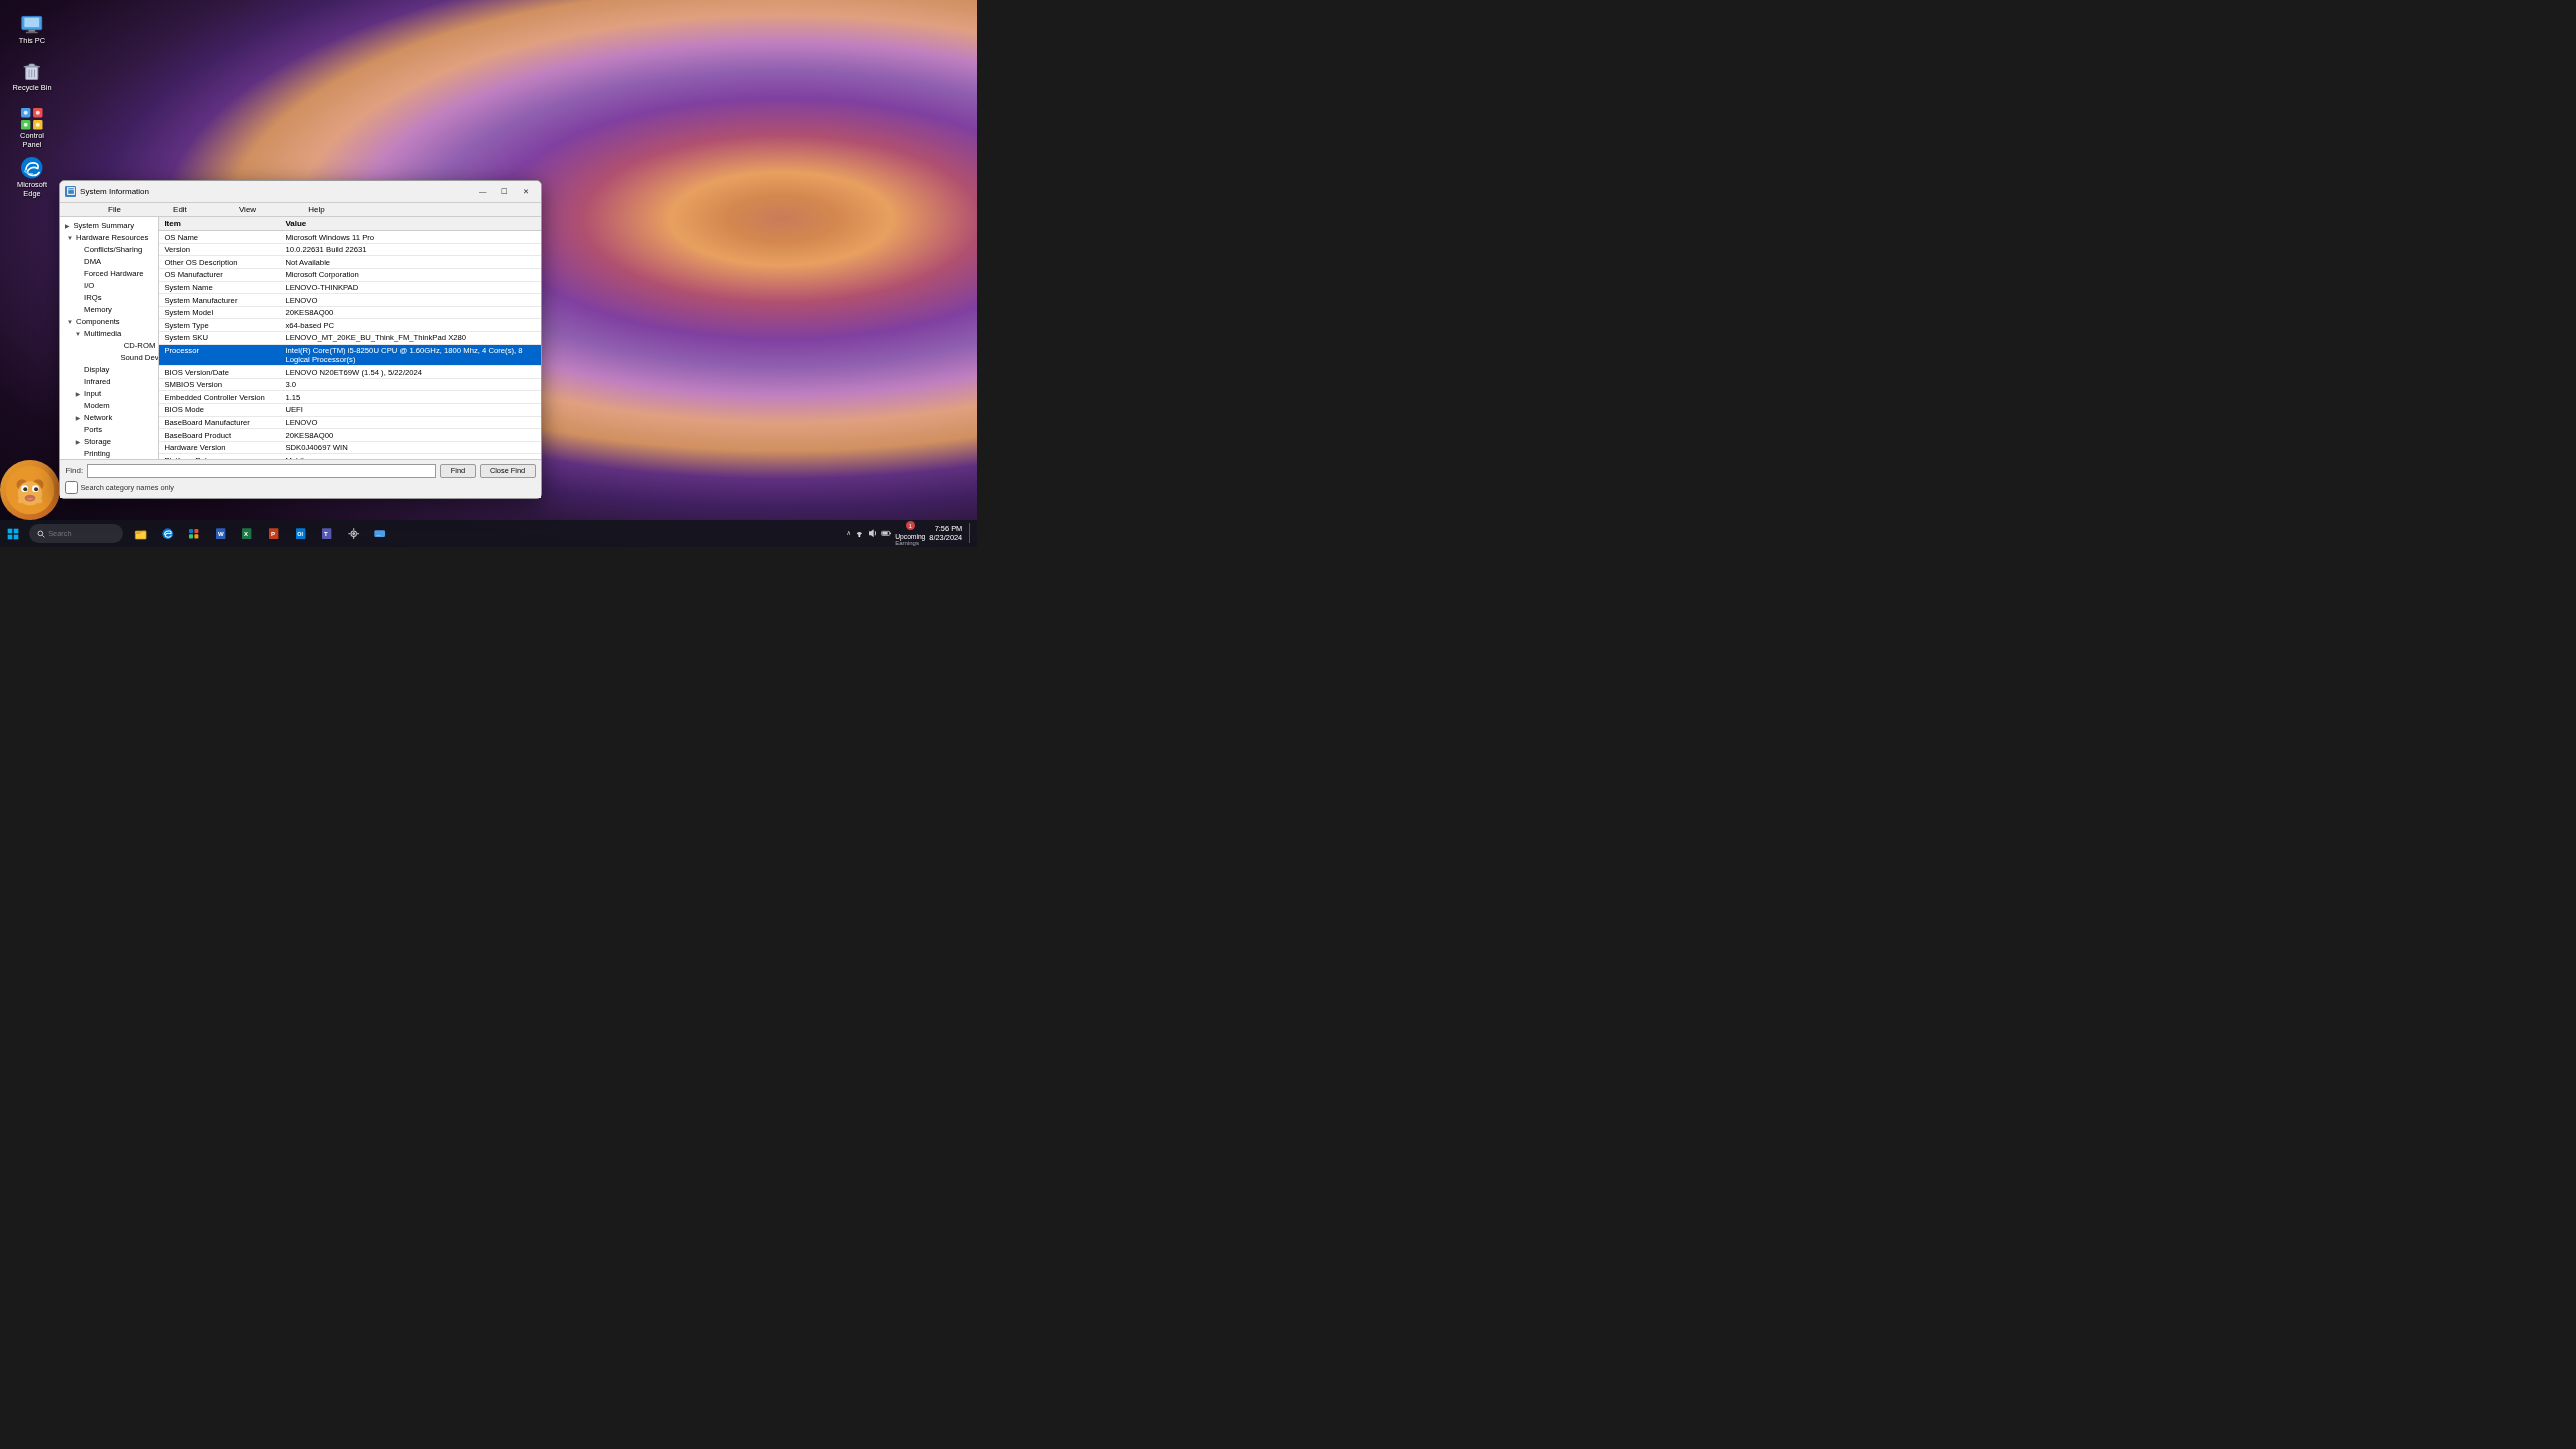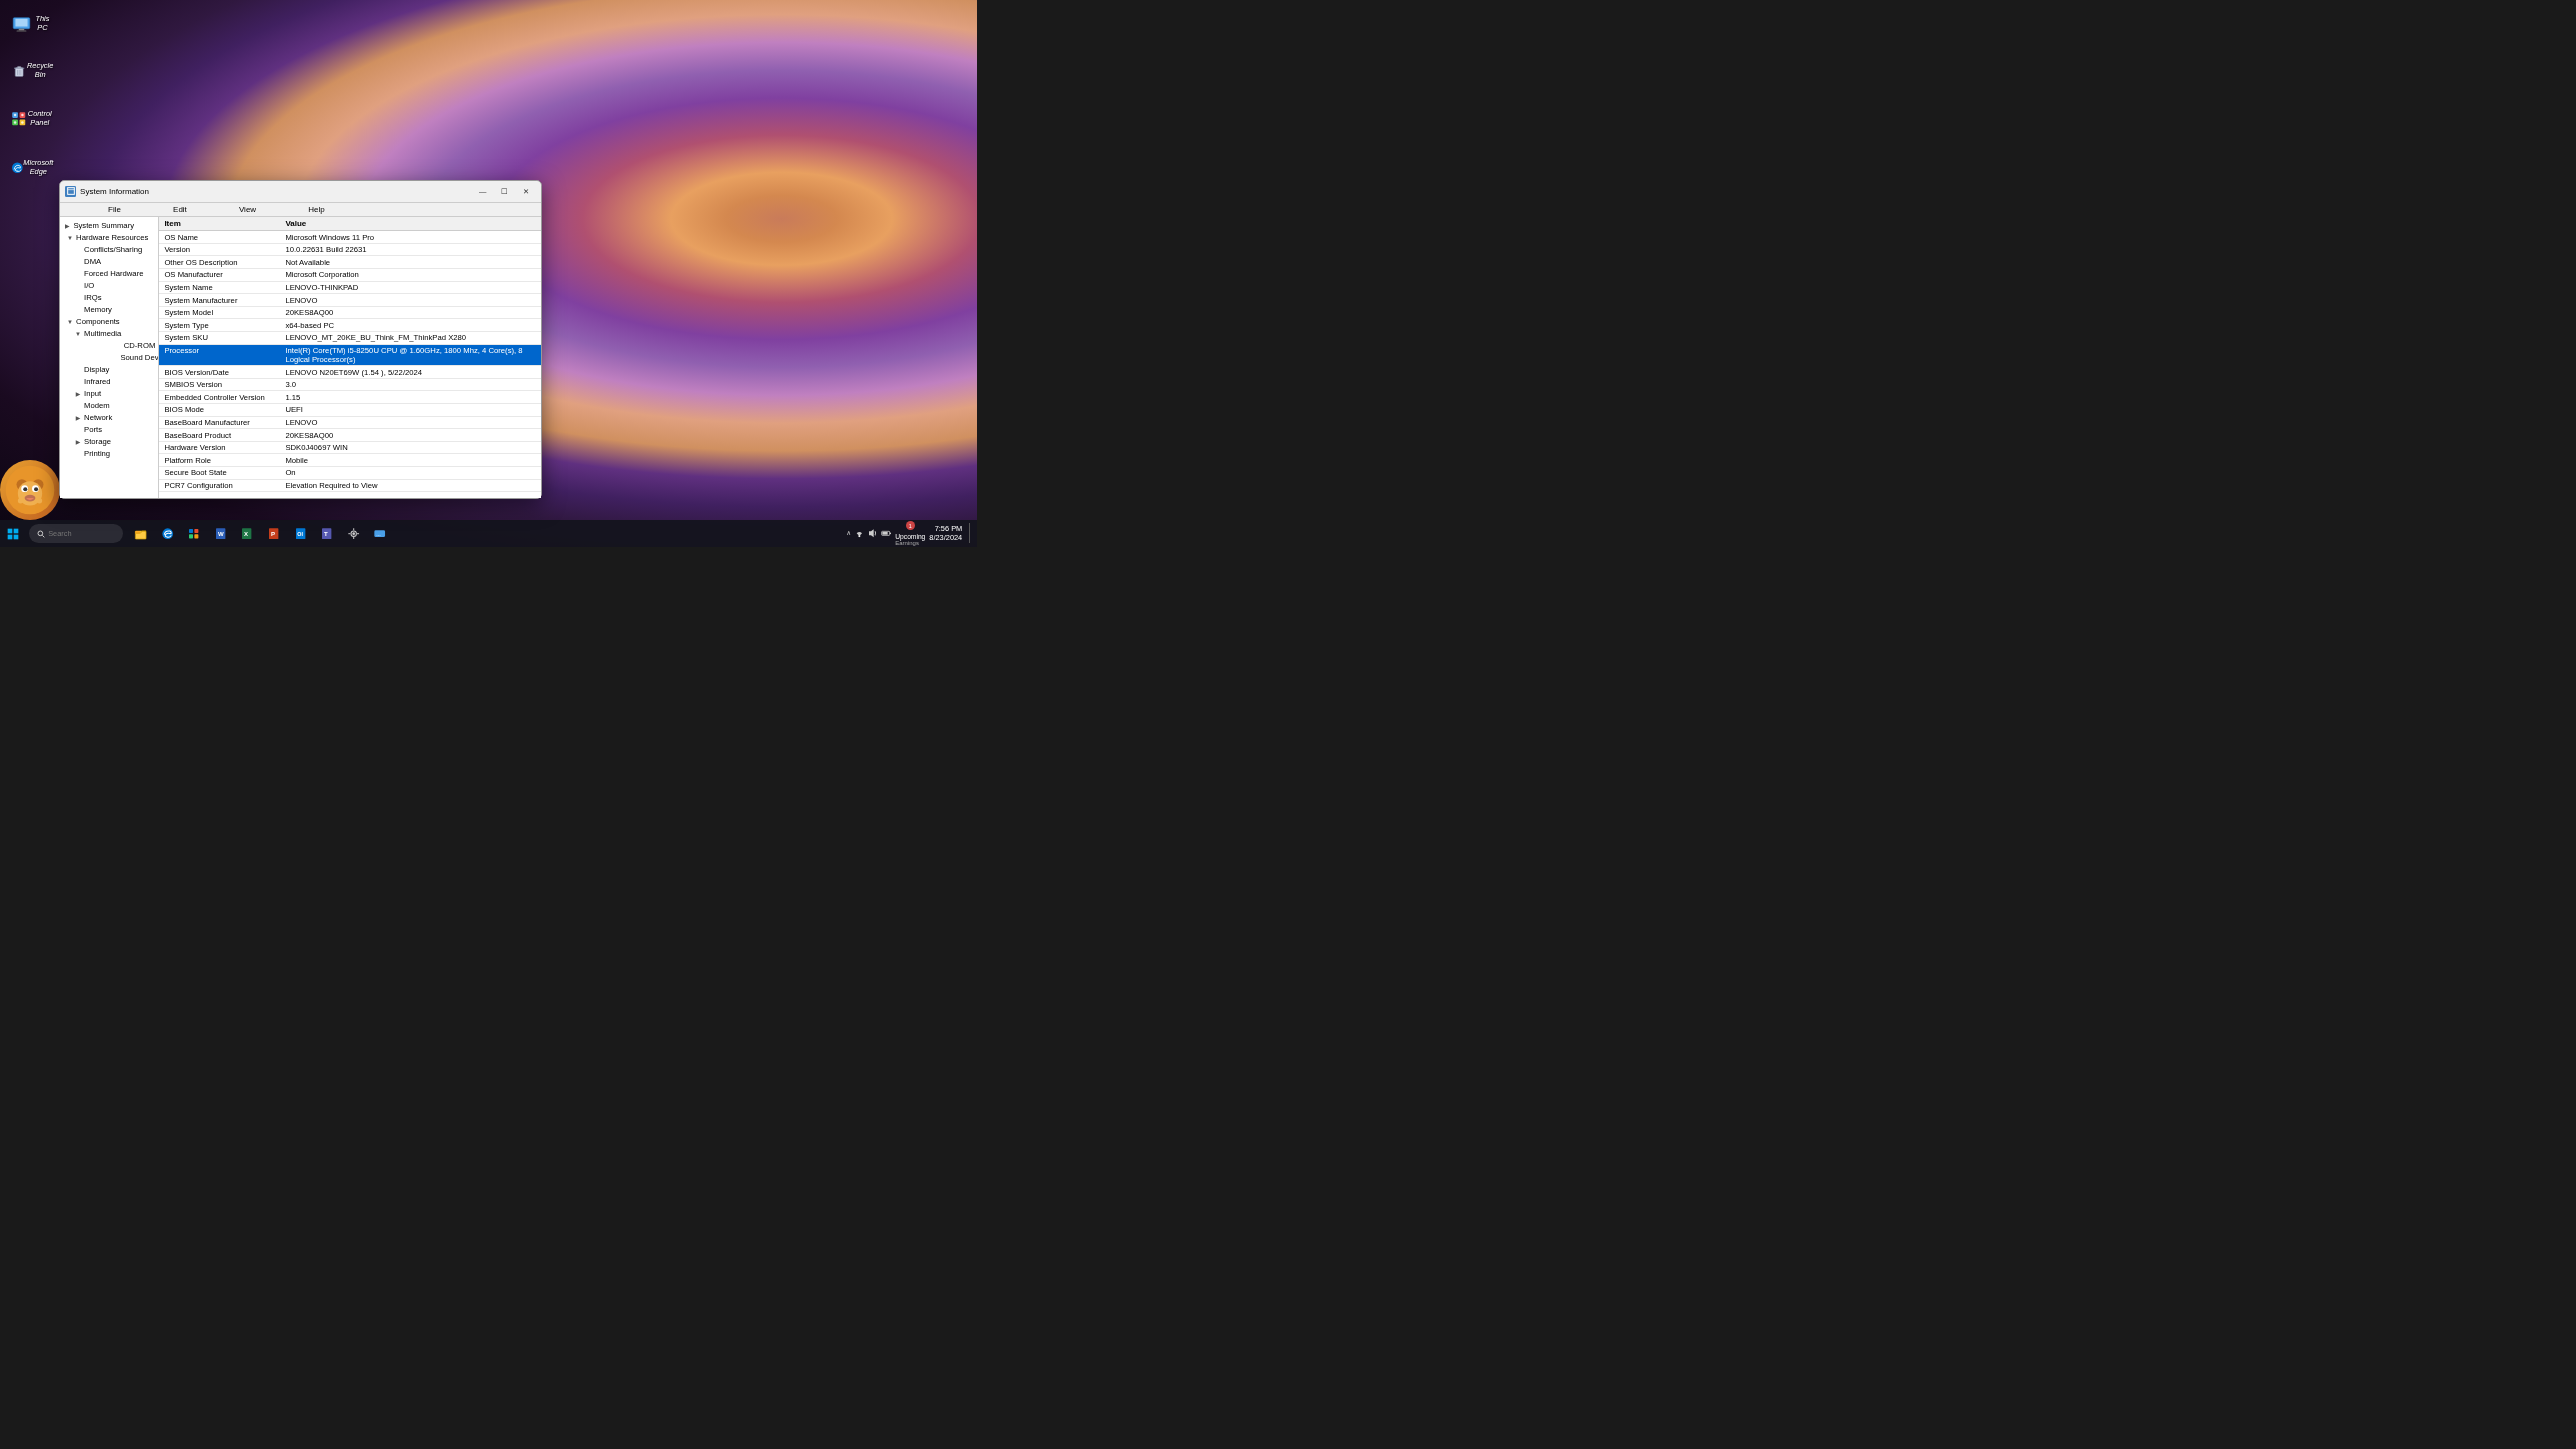--- a/index.html
+++ b/index.html
@@ -24,27 +24,26 @@
         #603080 56%, #402060 62%,
         #301840 68%,
         #1a0a20 80%, #0a0510 100%
       );
     }
 
     
     .desktop-icon {
       position: absolute;
       display: flex;
-      flex-direction: row;
+      flex-direction: column;
       align-items: center;
       width: 48px;
       cursor: pointer;
       padding: 2.7px;
       border-radius: 2.7px;
-      font-style: italic;
     }
     .desktop-icon .icon-label {
       color: white;
       font-size: 7.4px;
       text-align: center;
       text-shadow: 0.7px 0.7px 1.3px rgba(0,0,0,0.8);
     }
 
     
     .icon-thispc { top: 8px; left: 8px; }
@@ -640,20 +639,34 @@
             </tr>
             <tr>
               <td>PCR7 Configuration</td>
               <td>Elevation Required to View</td>
             </tr>
           </tbody>
       </table>
     </div>
   </div>
 
+  <div class="bottom-panel">
+    <div class="find-bar">
+      <span class="find-label">Find:</span>
+      <input class="find-input" type="text" value="" style="">
+      <button class="find-btn">Find</button>
+      <button class="find-btn">Close Find</button>
+    </div>
+    <div class="search-options">
+      <label>
+        <input type="checkbox" style="">
+        <span>Search category names only</span>
+      </label>
+    </div>
+  </div>
 </div>
 
 <div class="taskbar">
 
   <div class="taskbar-start">
     <svg width="12" height="12" viewBox="0 0 18 18">
       <rect x="1" y="1" width="7" height="7" fill="#00adef"></rect>
       <rect x="10" y="1" width="7" height="7" fill="#00adef"></rect>
       <rect x="1" y="10" width="7" height="7" fill="#00adef"></rect>
       <rect x="10" y="10" width="7" height="7" fill="#00adef"></rect>

